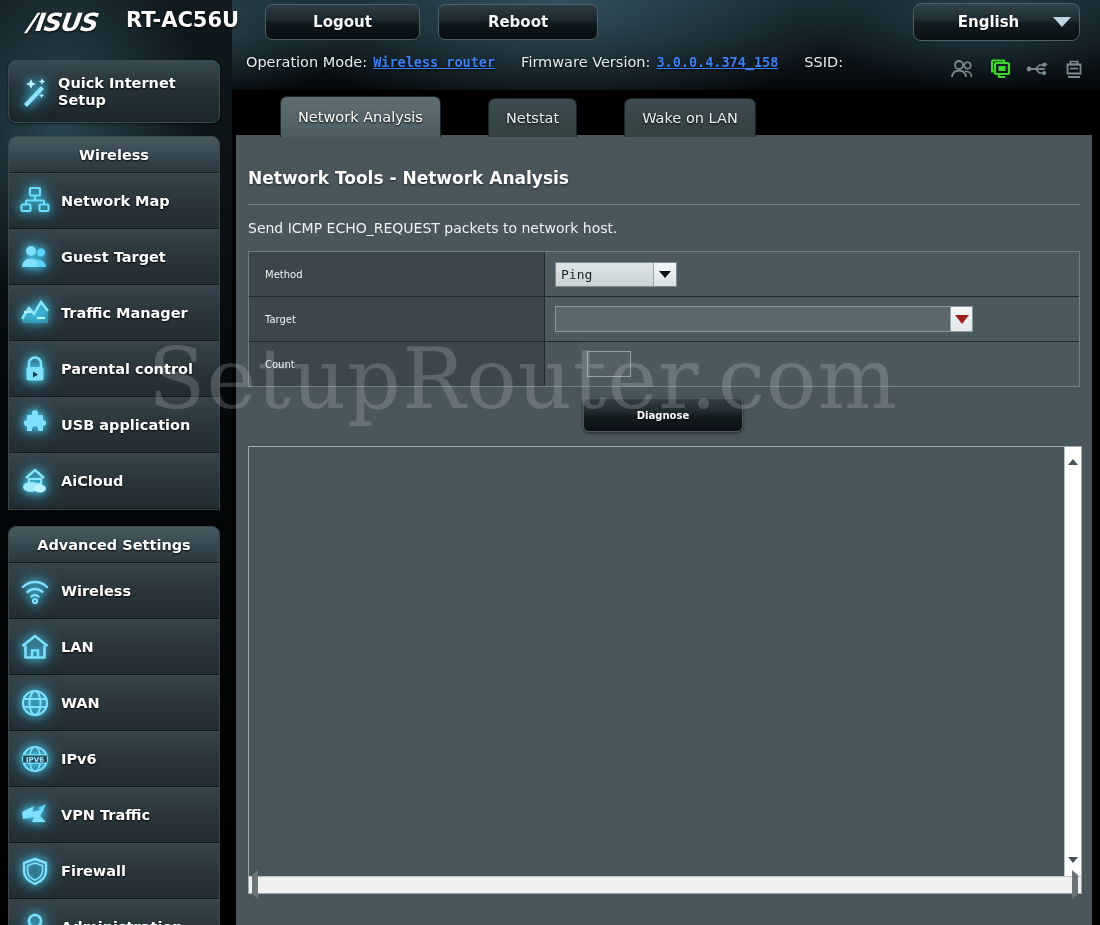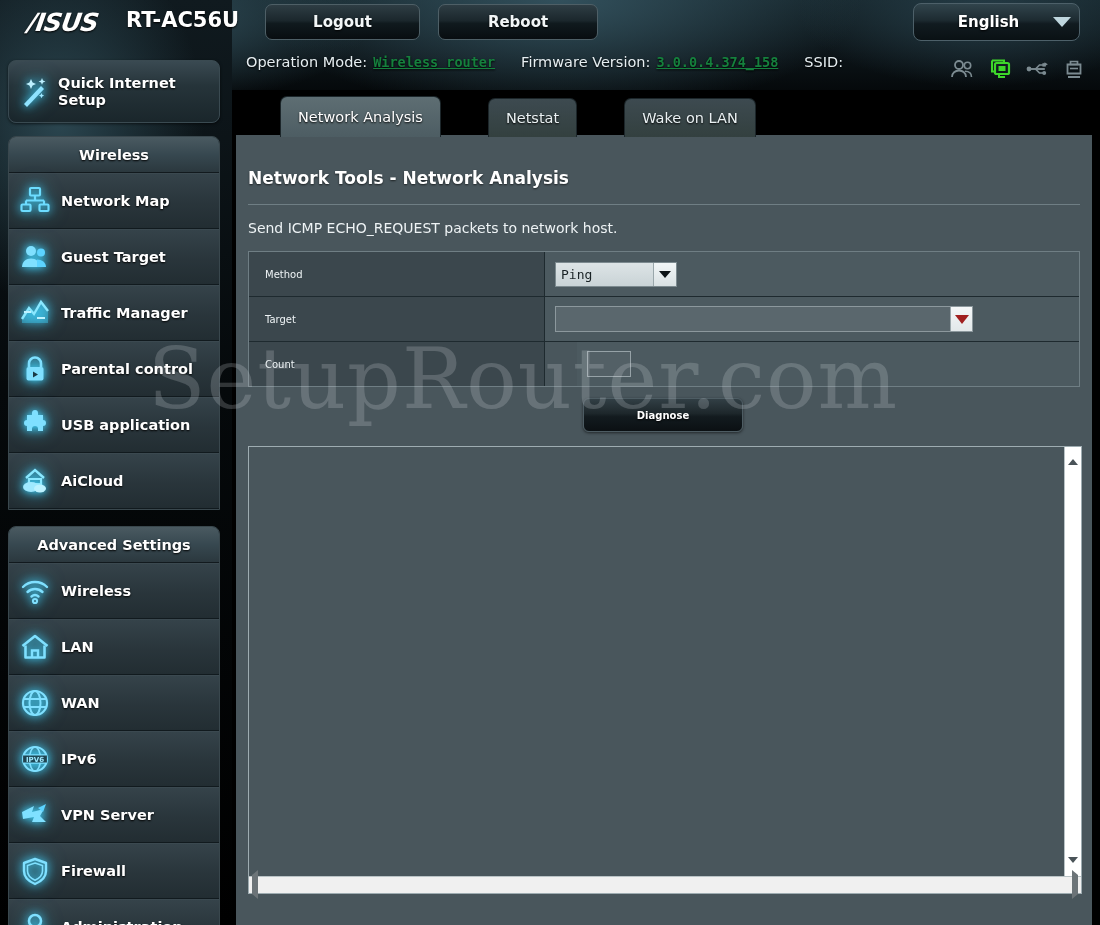--- a/index.html
+++ b/index.html
@@ -82,21 +82,21 @@
   .info-strip {
     position: absolute; left: 246px; top: 50px; height: 24px;
     display: flex; align-items: center; gap: 6px; z-index: 6;
     color: #e6eef1; font-size: 14.5px;
     text-shadow: 0 1px 2px #000;
   }
   .info-strip .lbl { font-family: "DejaVu Sans", sans-serif; }
   .info-strip .val {
     font-family: "DejaVu Sans Mono", monospace;
     font-weight: bold; font-size: 13.5px;
-    text-decoration: underline; color: #15803d;
+    text-decoration: underline; color: #3b82f6;
   }
   .info-gap { display: inline-block; width: 14px; }
 
   
   .status-icons {
     position: absolute; left: 950px; top: 58px; z-index: 6;
     display: flex; align-items: center; gap: 14px;
   }
   .status-icons svg { display: block; }
 
@@ -517,21 +517,21 @@
       <div class="lbl">IPv6</div>
     </div>
 
     <div class="menu-item">
       <div class="ico">
         <svg width="30" height="30" viewBox="0 0 30 30" class="cyan">
           <path d="M2 12 L14 6 L12 12 L24 9 L20 16 L26 22 L12 22 L14 17 L3 19 Z" fill="#7fe0ff"></path>
           <path d="M18 8 L26 4 L23 12" fill="#5cd3ff"></path>
         </svg>
       </div>
-      <div class="lbl">VPN Server</div>
+      <div class="lbl">VPN Traffic</div>
     </div>
 
     <div class="menu-item">
       <div class="ico">
         <svg width="30" height="30" viewBox="0 0 30 30" class="cyan">
           <path d="M15 3 L26 7 v8c0 6-5 10.5-11 13C9 25.5 4 21 4 15V7z" fill="none" stroke="#7fe0ff" stroke-width="2.4" stroke-linejoin="round"></path>
           <path d="M15 7 L22.5 9.6 v5.4c0 4.2-3.6 7.4-7.5 9.2-3.9-1.8-7.5-5-7.5-9.2V9.6z" fill="none" stroke="#7fe0ff" stroke-width="1.6"></path>
         </svg>
       </div>
       <div class="lbl">Firewall</div>

